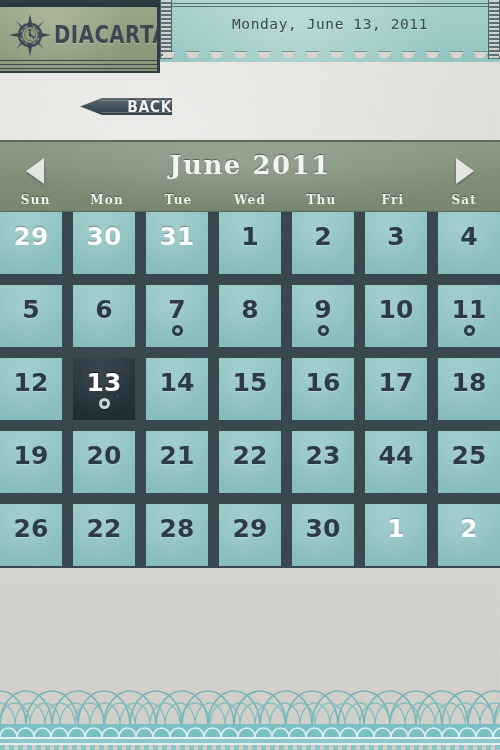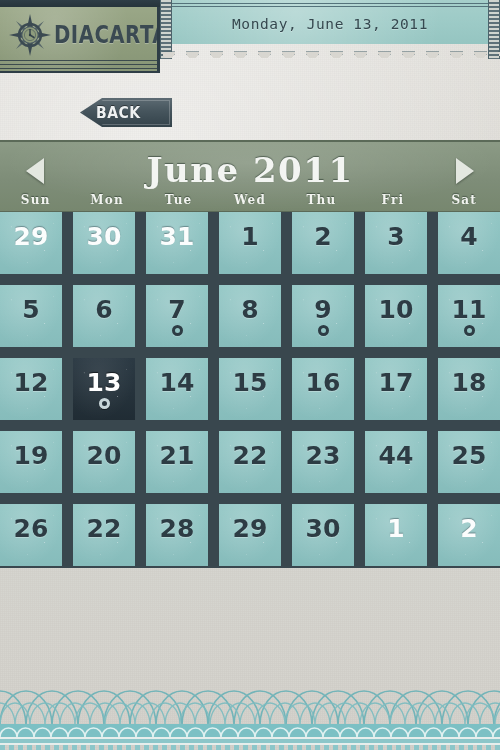--- a/index.html
+++ b/index.html
@@ -60,21 +60,21 @@
   .brand{
     font-family:"DejaVu Sans", sans-serif;
     font-weight:bold; font-size:21px; letter-spacing:.5px;
     color:#3b4a52; transform:scaleY(1.18) scaleX(.94);
     transform-origin:left center;
     text-shadow:0 1px 0 rgba(255,255,255,.25);
   }
 
   
   .date-ticket{
-    position:absolute; left:160px; top:0; width:340px; height:44px;
+    position:absolute; left:160px; top:0; width:340px; height:62px;
     background:
       radial-gradient(circle at 40% 30%, rgba(255,255,255,.28), rgba(255,255,255,0) 70%),
       linear-gradient(180deg,#a5cfcb 0%, #9ccac6 55%, #95c5c1 100%);
   }
   .date-ticket .rule{
     position:absolute; left:8px; right:8px; top:3px; height:4px;
     border-top:1.5px solid #54737b; border-bottom:1.5px solid #54737b;
   }
   .date-text{
     position:absolute; left:0; right:0; top:16px; text-align:center;
@@ -105,24 +105,24 @@
   .scallop-line{
     position:absolute; left:160px; top:51px; width:340px; height:14px;
     background:
       radial-gradient(circle 7px at 8.5px 0, rgba(70,96,104,.9) 0 99%, transparent 100%);
     background-size:24px 14px; background-repeat:repeat-x;
     opacity:.55;
   }
 
   
   .back-btn{
-    position:absolute; left:80px; top:98px; width:92px; height:29px;
+    position:absolute; left:80px; top:98px; width:92px; height:17px;
     background:linear-gradient(180deg,#5d6b73 0%, #46555d 45%, #33424a 100%);
     clip-path:polygon(22px 0, 100% 0, 100% 100%, 22px 100%, 0 50%);
-    display:flex; align-items:center; justify-content:flex-start;
+    display:flex; align-items:center; justify-content:flex-end;
     padding-left:16px;
     box-shadow:0 1px 2px rgba(0,0,0,.3);
   }
   .back-btn .lbl{
     font-family:"DejaVu Sans", sans-serif;
     font-weight:bold; font-size:14px; color:#eef1f2;
     transform:scaleY(1.1); letter-spacing:.5px;
     text-shadow:0 -1px 0 rgba(0,0,0,.45);
   }
   .back-btn::before{
@@ -141,21 +141,21 @@
     position:relative; width:500px; height:72px;
     background:
       radial-gradient(ellipse at 50% 30%, rgba(255,255,255,.14), rgba(255,255,255,0) 70%),
       linear-gradient(180deg,#8b9a85 0%, #7e8d78 55%, #77876f 100%);
     border-top:2px solid #5b6a58;
     border-bottom:1px solid #5b6a58;
   }
   .month-title{
     position:absolute; left:0; right:0; top:8px; text-align:center;
     font-family:"DejaVu Serif", serif; font-weight:bold;
-    font-size:34px; color:#f3f5f2; letter-spacing:1.5px;
+    font-size:26px; color:#f3f5f2; letter-spacing:1.5px;
     text-shadow:0 -1px 1px rgba(40,55,45,.6);
   }
   .nav-arrow{
     position:absolute; top:16px; width:0; height:0;
     border-top:13px solid transparent; border-bottom:13px solid transparent;
     filter:drop-shadow(0 1px 1px rgba(30,40,32,.5));
   }
   .nav-arrow.prev{ left:26px; border-right:18px solid #e3e7e0; }
   .nav-arrow.next{ right:26px; border-left:18px solid #e3e7e0; }
 

